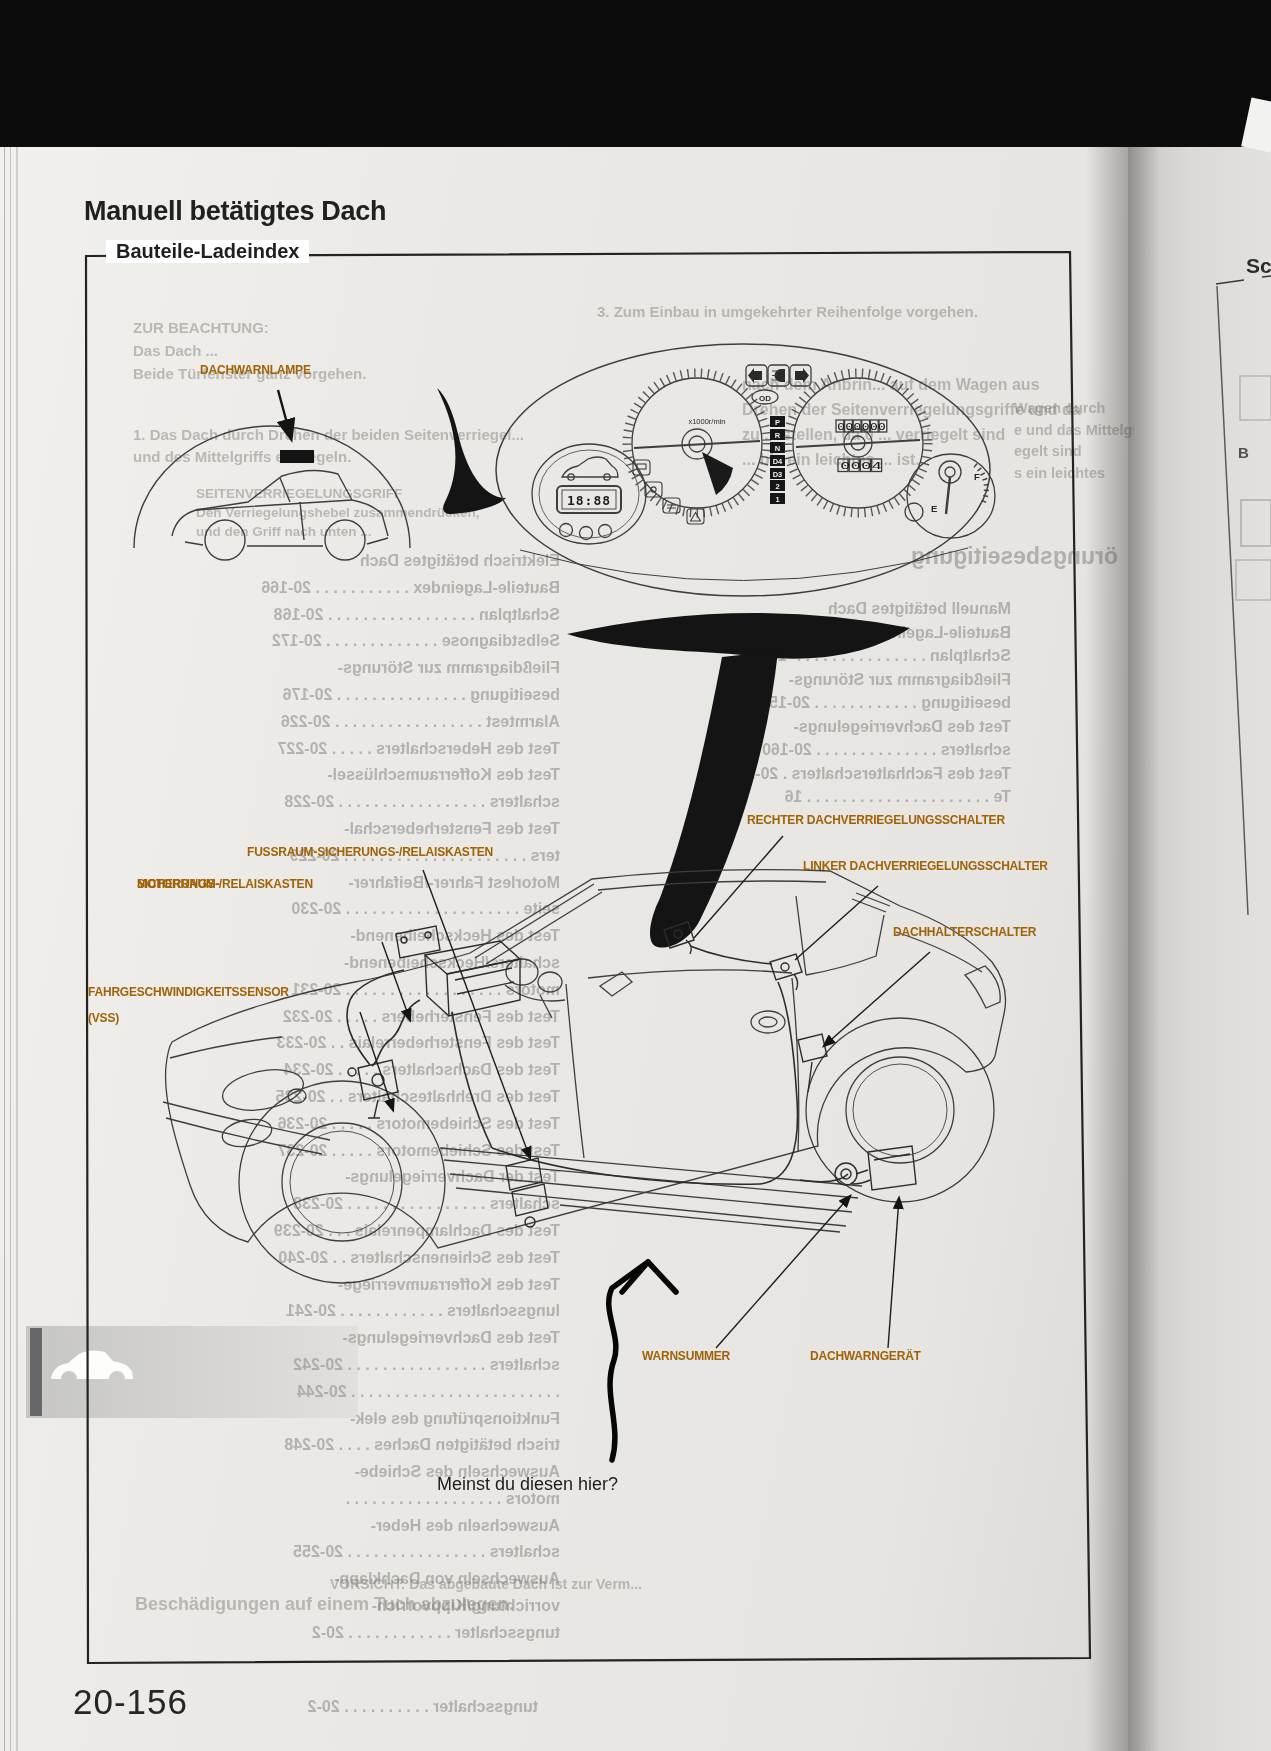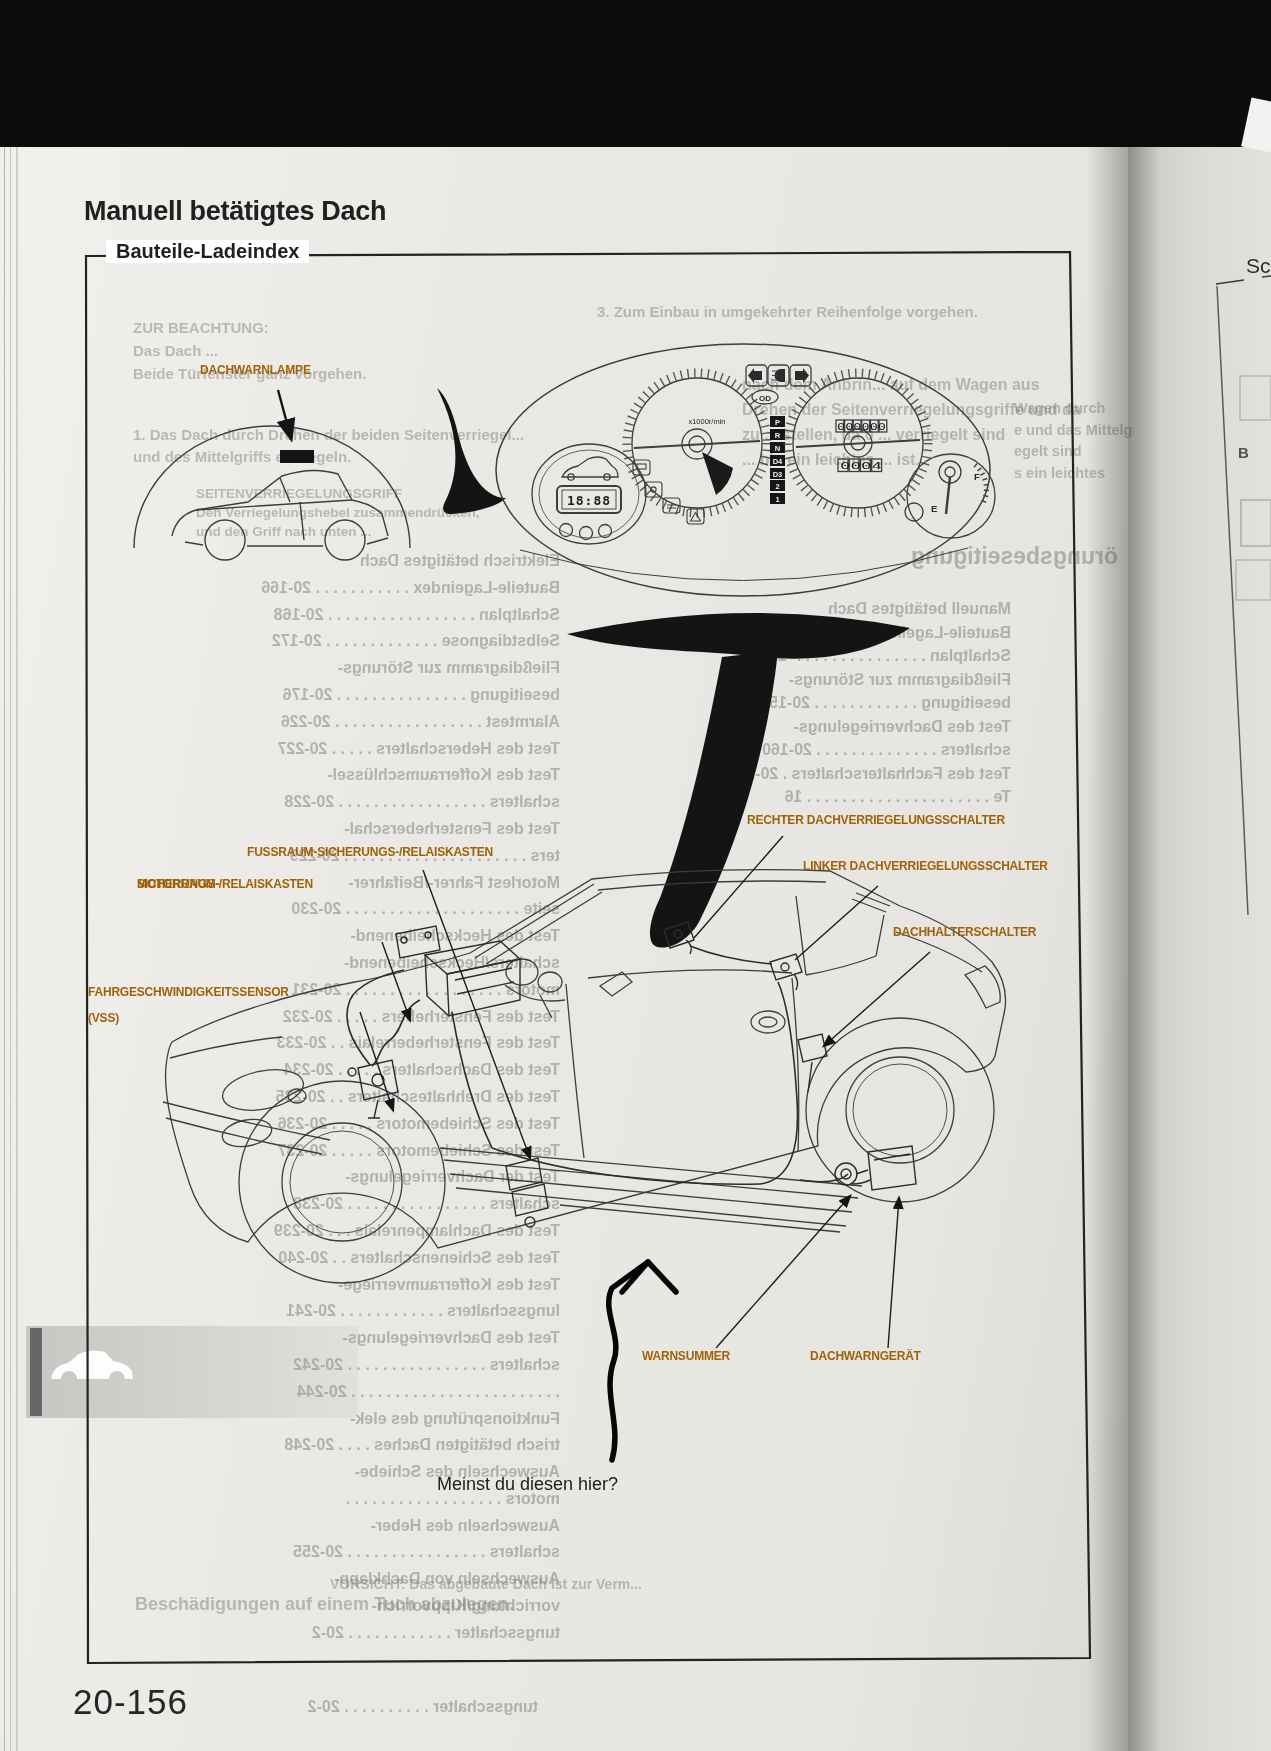--- a/index.html
+++ b/index.html
@@ -24,21 +24,21 @@
        color:#a16207;white-space:nowrap;z-index:6}
   .annot{font-weight:400;font-size:18px;color:#1c1c1c;white-space:nowrap;z-index:6}
   .faint{color:rgba(100,100,95,.38);filter:blur(.4px);font-weight:700;white-space:nowrap;z-index:1}
   .faint div{white-space:nowrap}
   .mir{transform:scaleX(-1);color:rgba(122,122,118,.5);filter:blur(.45px);
        font-weight:700;white-space:nowrap;z-index:1}
   .mir div{white-space:nowrap}
   .tabband{left:26px;top:1326px;width:332px;height:92px;z-index:3;
      background:linear-gradient(to right,rgba(150,150,147,.45),rgba(150,150,147,.10))}
   .tabbar{left:30px;top:1328px;width:12px;height:88px;background:#56565a;opacity:.85;z-index:4}
-  .npSc{left:1246px;top:254px;font-weight:400;font-size:21px;color:#2c2c2c;z-index:6}
+  .npSc{left:1246px;top:254px;font-weight:700;font-size:21px;color:#2c2c2c;z-index:6}
   .npB{left:1238px;top:444px;font-weight:700;font-size:15px;color:rgba(45,45,45,.8);z-index:6}
   svg text{font-family:"Liberation Sans",sans-serif}
   svg .mono{font-family:"DejaVu Sans Mono",monospace}
   .art{left:0;top:0;z-index:5}
 </style>
 </head>
 <body>
 
 <div class="abs page"></div>
 <div class="abs nextpage"></div>

